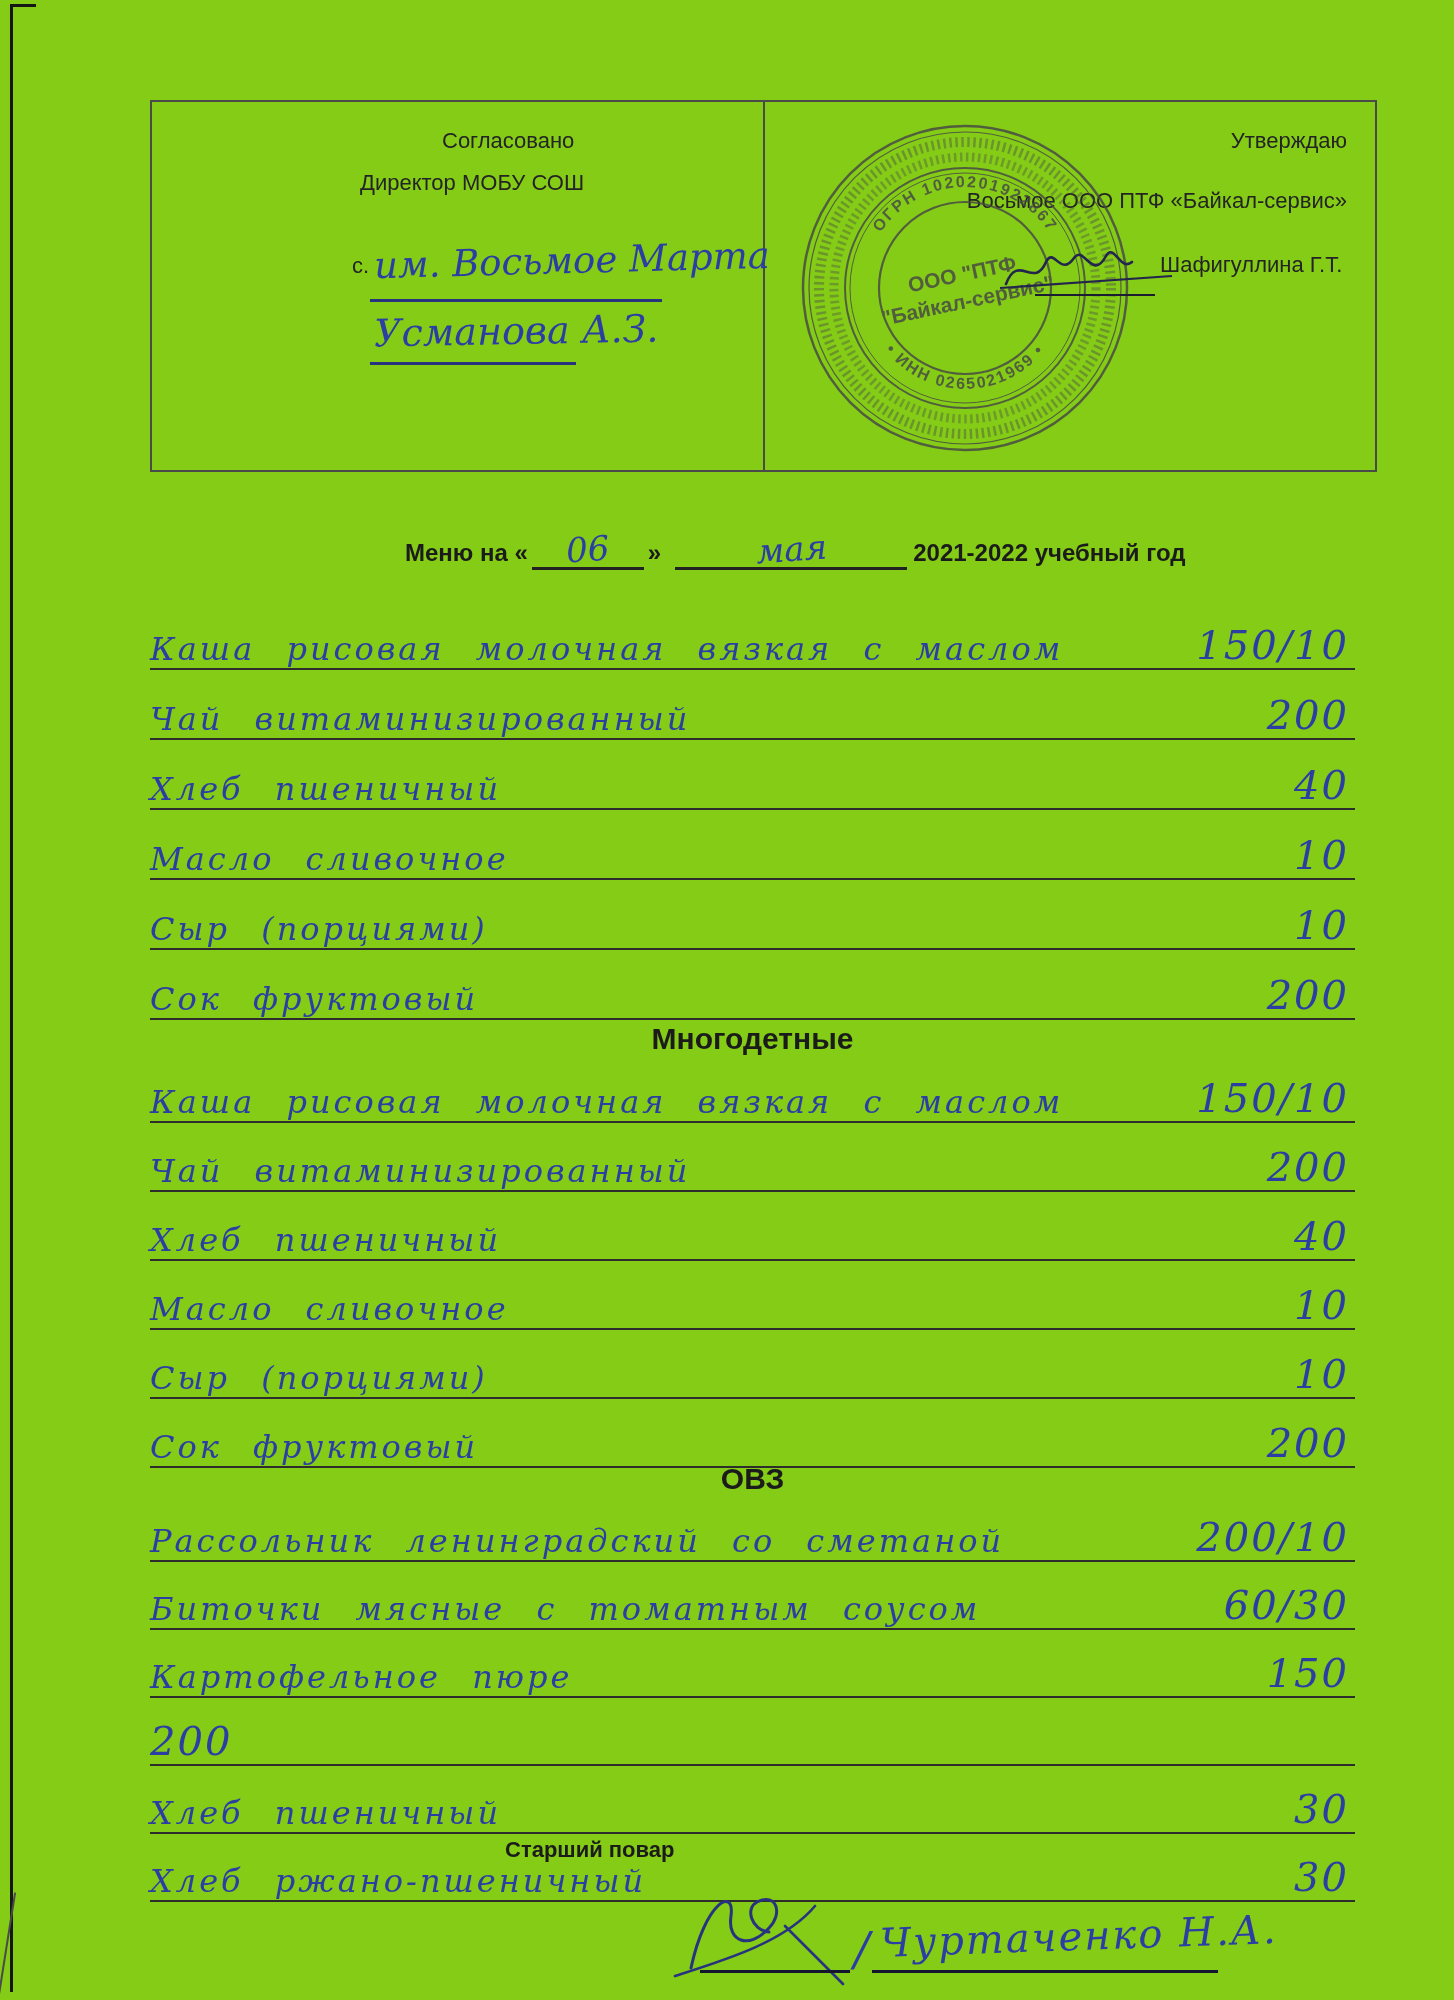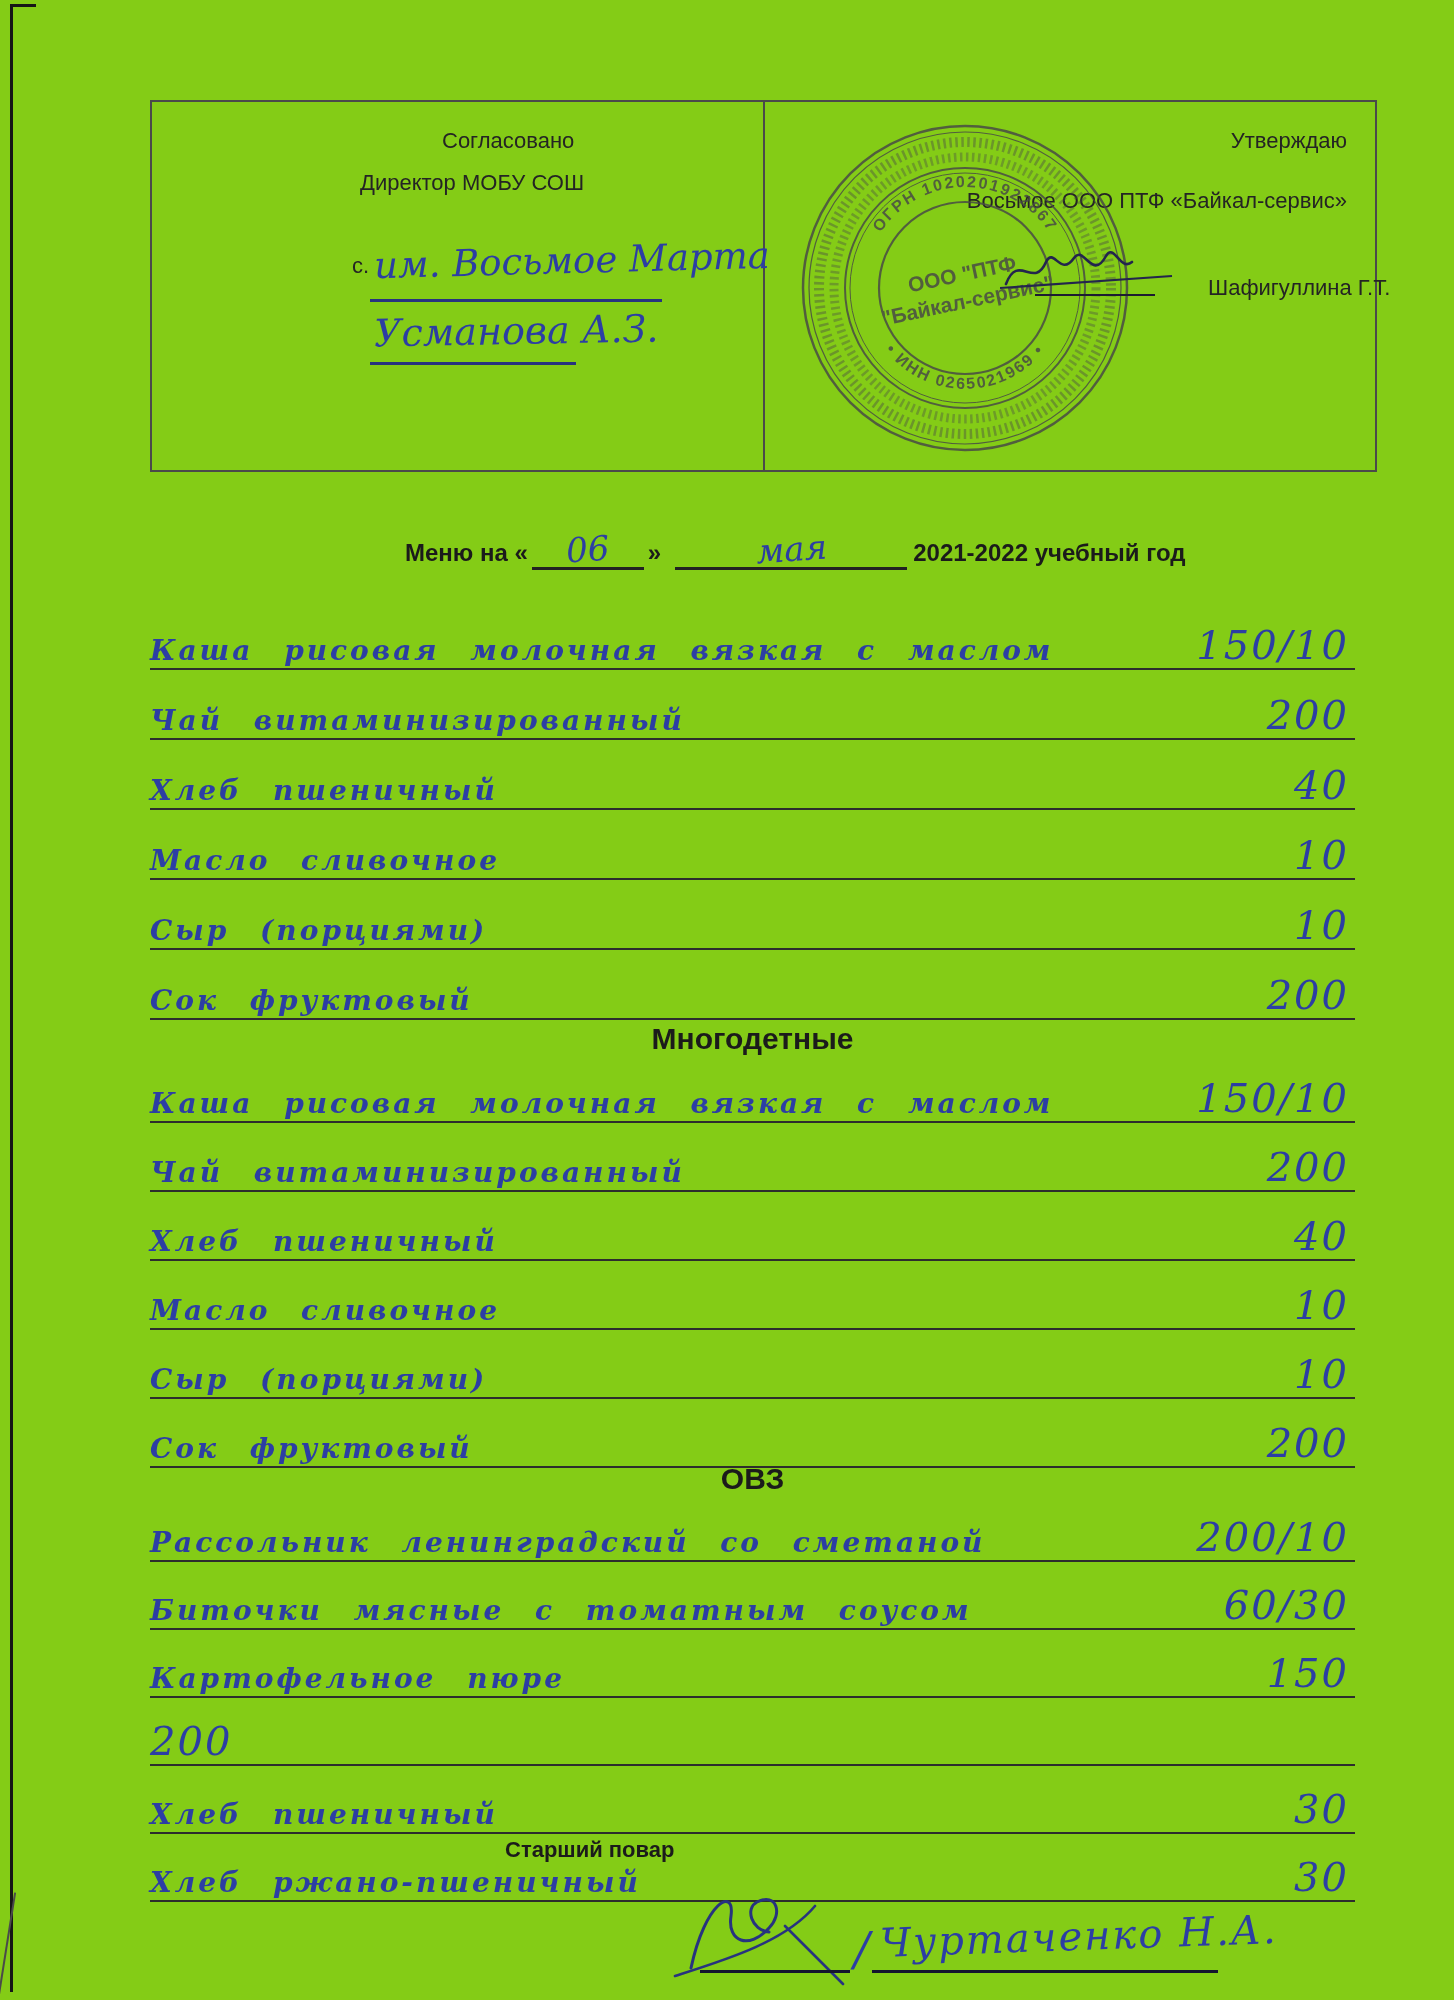--- a/index.html
+++ b/index.html
@@ -47,21 +47,21 @@
   .blank-month{width:232px;margin:0 6px 0 14px;}
   .blank .hand{font-size:34px;font-weight:normal;display:inline-block;transform:rotate(-4deg);}
 
   
   .menu-block{position:absolute;left:150px;width:1205px;}
   .row{display:flex;justify-content:space-between;align-items:flex-end;
        border-bottom:2px solid #2d2d2d;padding-right:6px;}
   .b1 .row{height:68px;}
   .b2 .row{height:67px;}
   .b3 .row{height:66px;}
-  .row .name{font-size:28px;letter-spacing:3px;word-spacing:18px;padding-bottom:3px;font-weight:bold;}
+  .row .name{font-size:32px;letter-spacing:3px;word-spacing:18px;padding-bottom:3px;}
   .row .qty{font-size:40px;letter-spacing:2px;padding-bottom:3px;}
 
   .section-heading{position:absolute;left:150px;width:1205px;text-align:center;
     font-weight:bold;font-size:30px;color:#1b1b1b;}
 
   
   .footer-label{position:absolute;left:505px;top:1837px;font-weight:bold;font-size:22px;color:#1b1b1b;white-space:nowrap;}
   .sig-cook{position:absolute;left:665px;top:1872px;width:210px;height:120px;}
   .sig-line1{position:absolute;left:700px;top:1970px;width:150px;border-bottom:3px solid #14152e;}
   .sig-slash{position:absolute;left:854px;top:1926px;font-size:46px;}
@@ -85,21 +85,21 @@
     <div class="hdr-line1"></div>
     <div class="hdr-hand1">
       <span class="prefix">с.</span>
       <span class="hand txt">им. Восьмое Марта</span>
     </div>
     <div class="hdr-line2"></div>
     <div class="hand hdr-hand2">Усманова А.З.</div>
 
     <div class="print fs22" style="right:28px;top:26px;">Утверждаю</div>
     <div class="print fs22" style="right:28px;top:86px;">Восьмое ООО ПТФ «Байкал-сервис»</div>
-    <div class="print fs22" style="left:1008px;top:173px;margin-left:48px;">Шафигуллина Г.Т.</div>
+    <div class="print fs22" style="left:1008px;top:150px;">Шафигуллина Г.Т.</div>
   </div>
 
   <div class="stamp">
     <svg viewBox="0 0 340 340">
       <g fill="none" stroke="#474747">
         <circle cx="170" cy="170" r="162" stroke-width="2.5"></circle>
         <circle cx="170" cy="170" r="156" stroke-width="1.2"></circle>
         <circle cx="170" cy="170" r="146" stroke-width="10" stroke-dasharray="2.5 3.5" opacity="0.5"></circle>
         <circle cx="170" cy="170" r="131" stroke-width="9" stroke-dasharray="2.5 3.5" opacity="0.45"></circle>
         <circle cx="170" cy="170" r="120" stroke-width="2"></circle>

